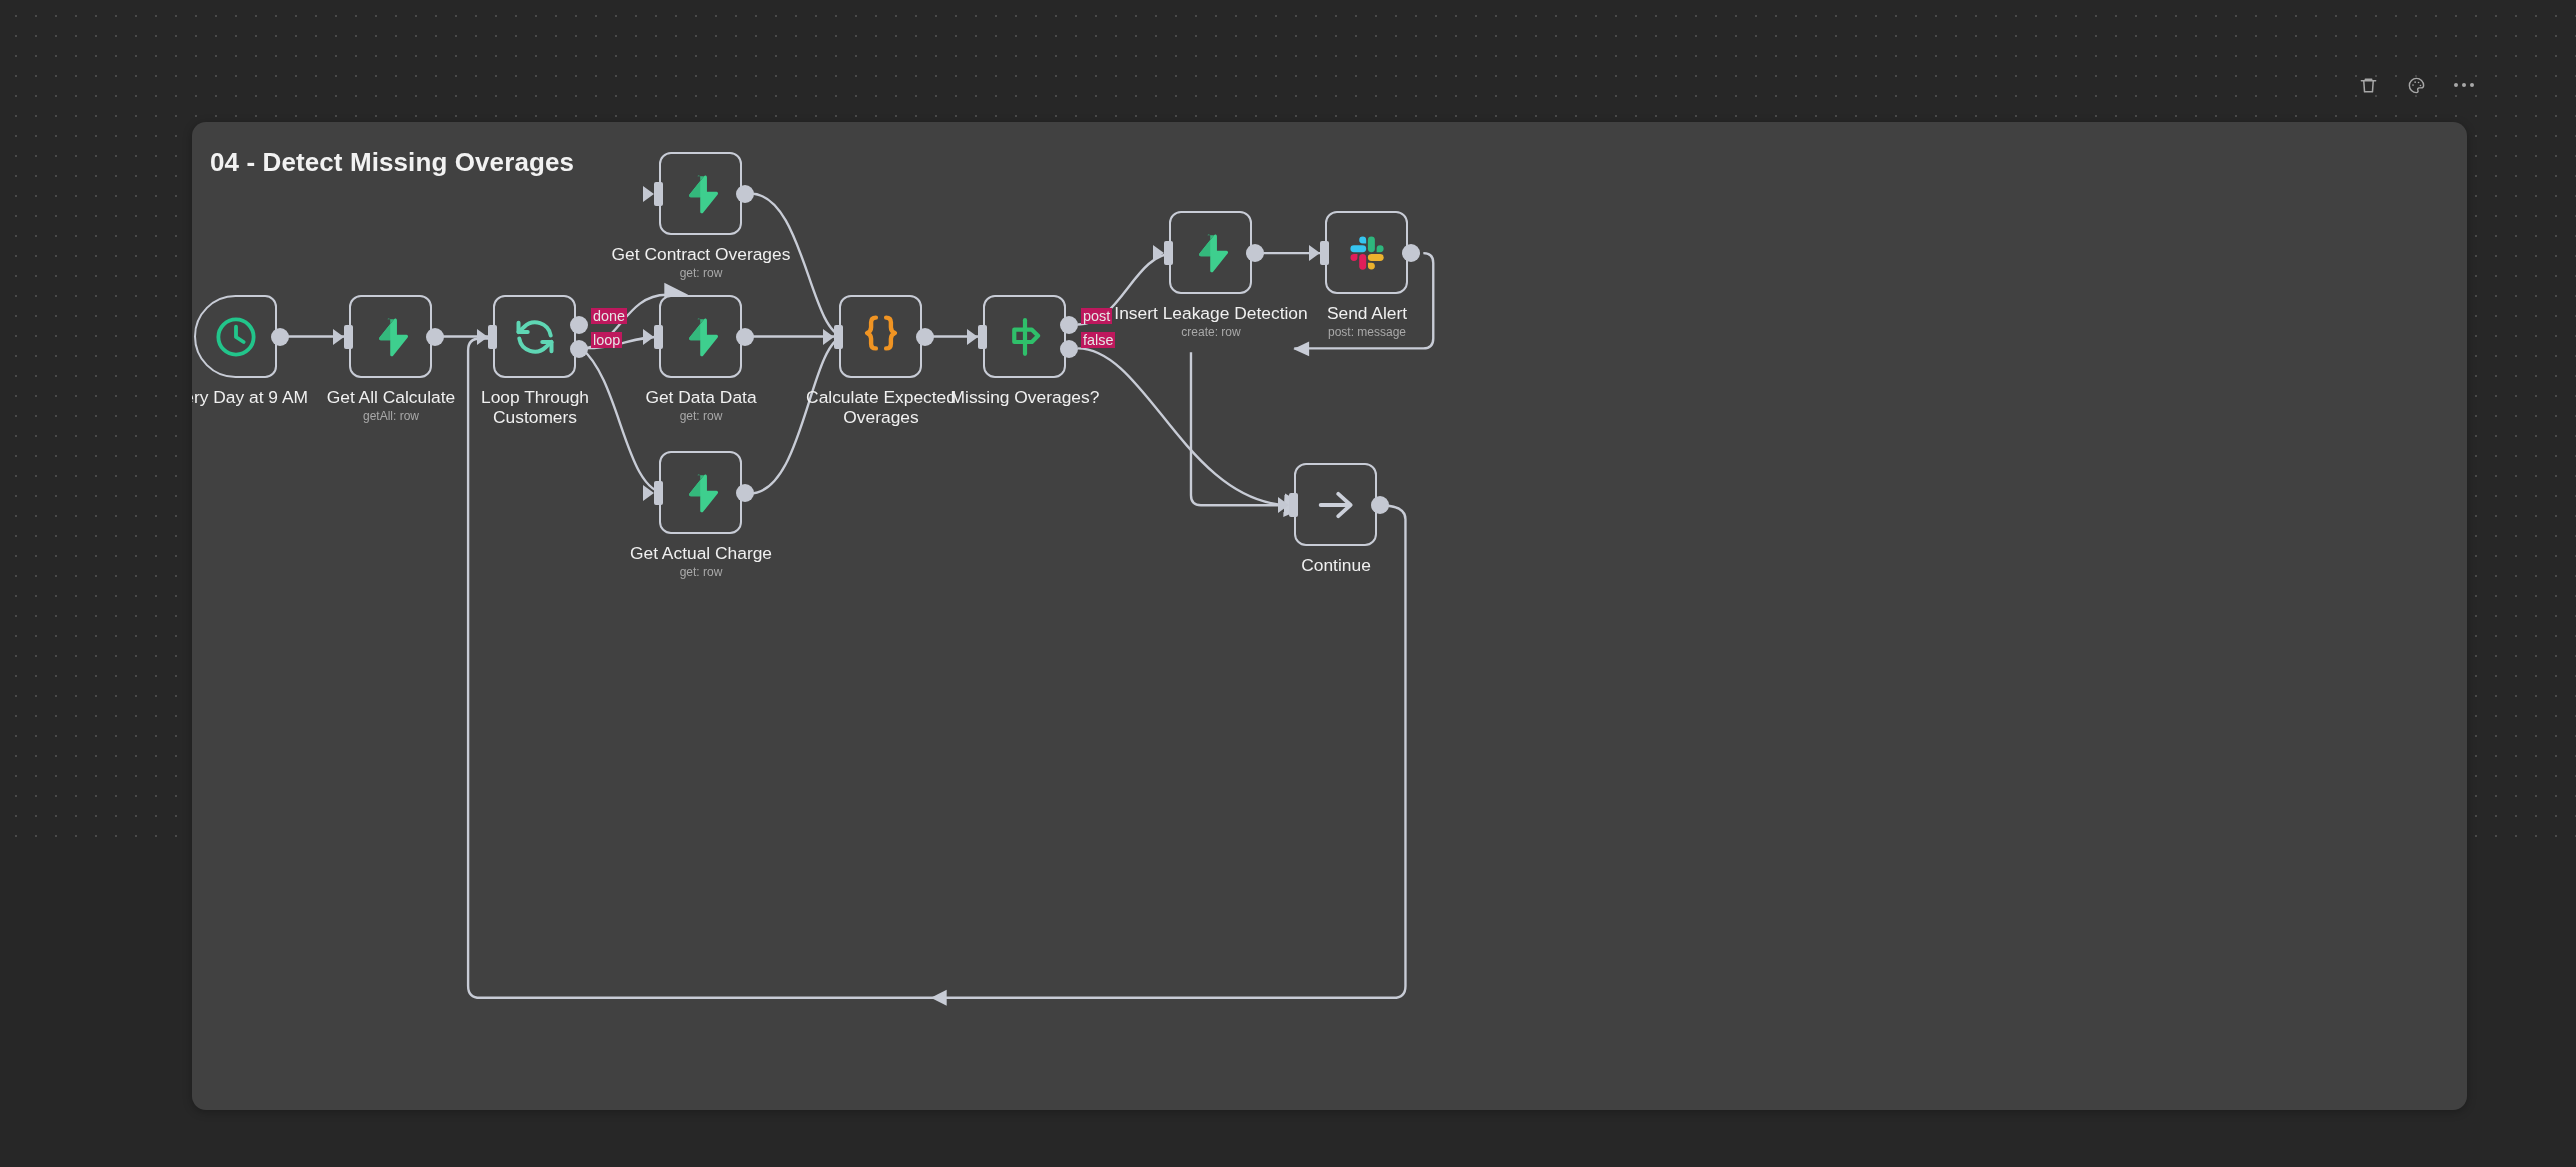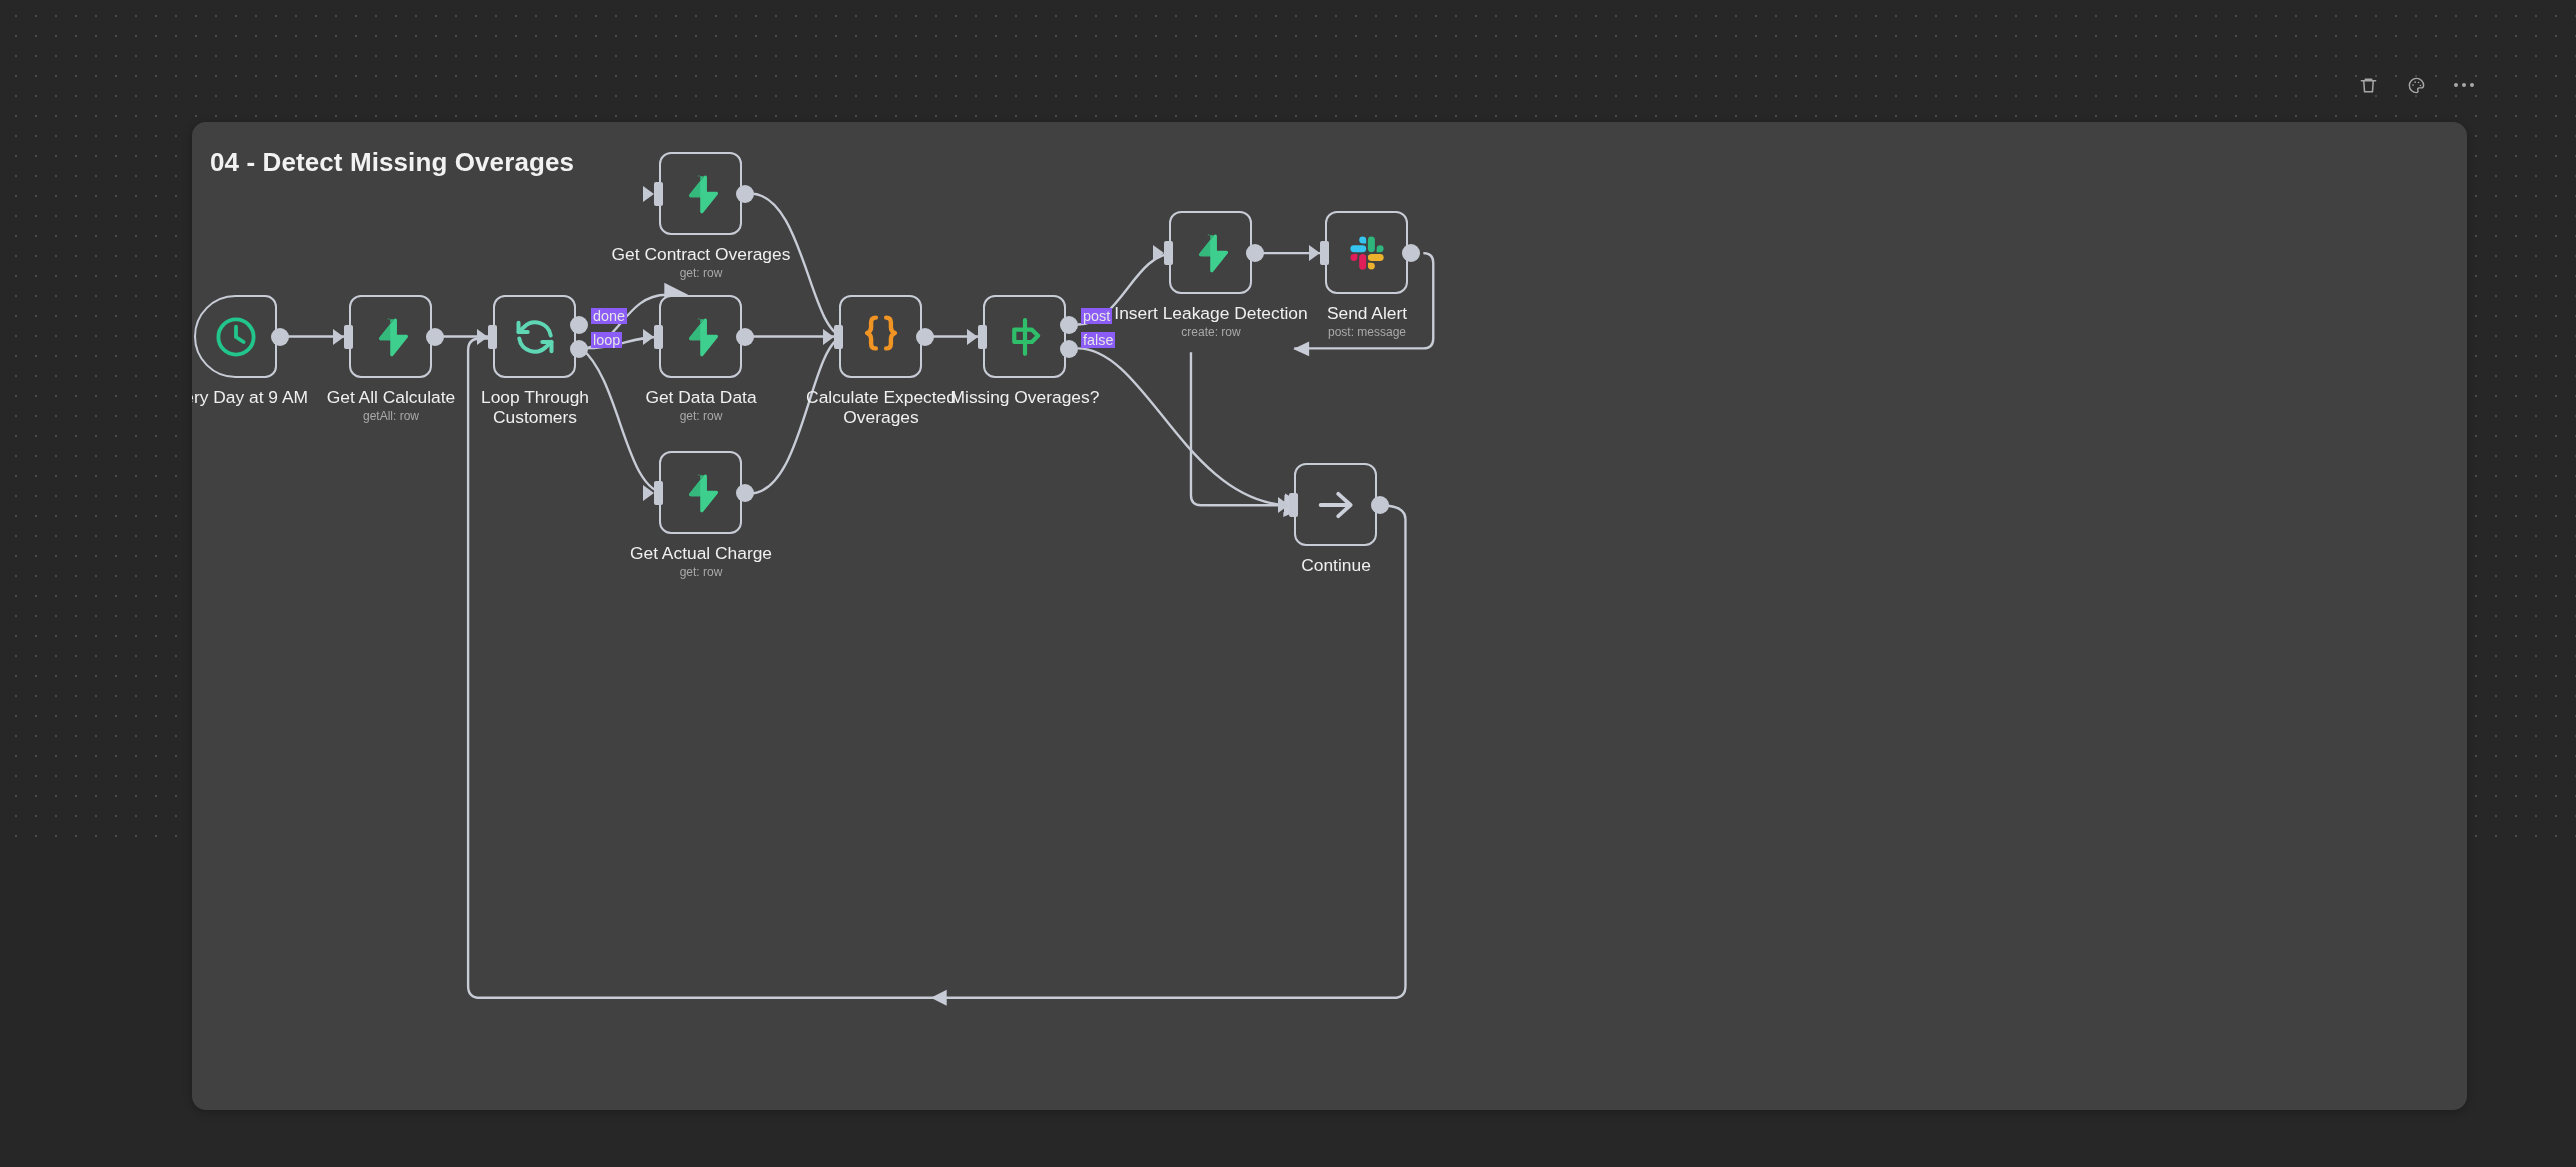--- a/index.html
+++ b/index.html
@@ -129,21 +129,21 @@
     position: absolute;
     left: -11px; top: 4px;
     border-top: 8px solid transparent;
     border-bottom: 8px solid transparent;
     border-left: 11px solid #c4c8d2;
   }
   .port-label {
     position: absolute;
     font-size: 14.4px;
     color: #e6e6e6;
-    background: #8b5cf6;
+    background: #be185d;
     padding: 0 2px;
     z-index: 13;
     white-space: nowrap;
     pointer-events: none;
   }
 
   
   .ic { display: block; }
   .ic-bolt   { width: 46px; height: 46px; }
   .ic-clock  { width: 46px; height: 46px; }

